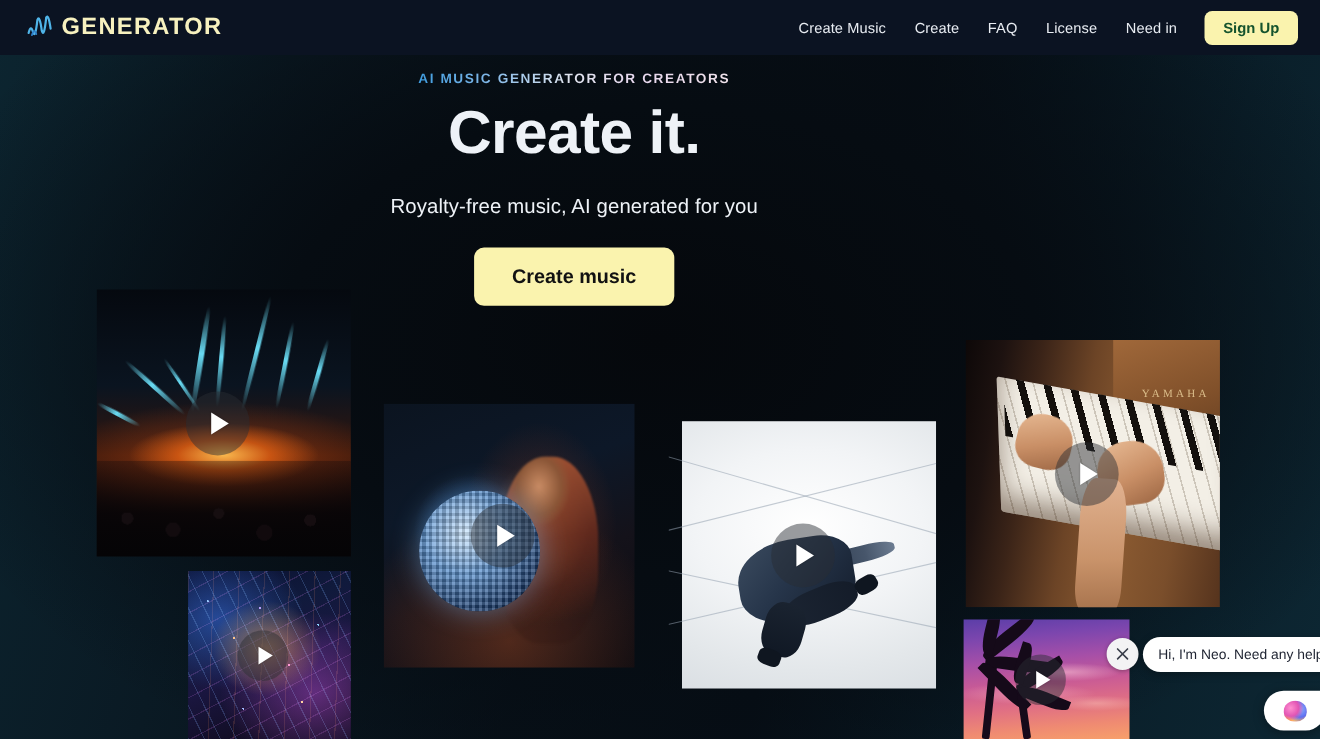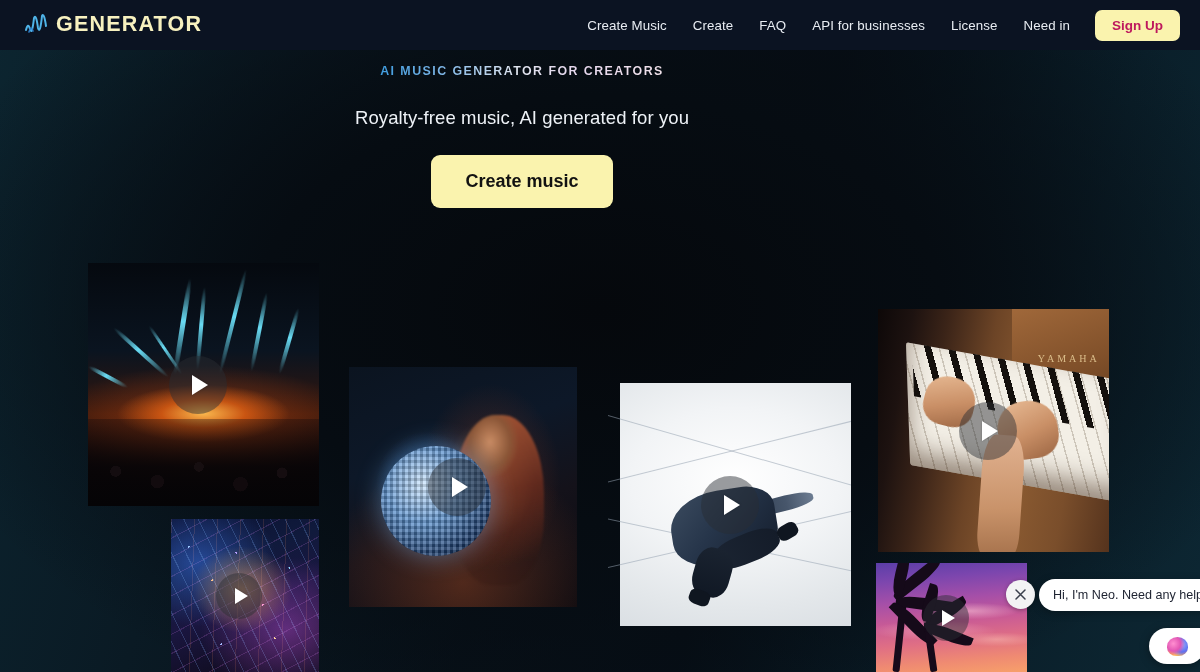--- a/index.html
+++ b/index.html
@@ -47,21 +47,21 @@
     color: #e8ecf2;
     font-size: 13.3px;
     padding: 6px 13px;
     white-space: nowrap;
     cursor: pointer;
     letter-spacing: .1px;
   }
   .signup-btn {
     margin-left: 12px;
     background: #faf3ae;
-    color: #be185d;
+    color: #14532d;
     font-size: 13.5px;
     font-weight: 700;
     padding: 8px 17px;
     border-radius: 7px;
     border: none;
     cursor: pointer;
     white-space: nowrap;
     font-family: "Liberation Sans", sans-serif;
   }
 
@@ -383,21 +383,20 @@
           <path d="M5 20 Q7 13 9 19" fill="none" stroke="#2f7fc9" stroke-width="1.6" stroke-linecap="round"></path>
         </svg>
       </span>
       <span class="logo-text">GENERATOR</span>
     </div>
 
     <div class="nav">
       <div class="nav-item">Create Music</div>
       <div class="nav-item">Create</div>
       <div class="nav-item">FAQ</div>
-      <div class="nav-item">API for businesses</div>
       <div class="nav-item">License</div>
       <div class="nav-item">Need in</div>
       <button class="signup-btn">Sign Up</button>
     </div>
   </div>
 
   <div class="card" style="left:76px; top:263px; width:243px; height:243px;">
     <div class="art art-concert">
       <div class="beam" style="left:40%; top:6%;  width:5px;  height:40%; transform:rotate(9deg);"></div>
       <div class="beam" style="left:48%; top:10%; width:4px;  height:34%; transform:rotate(5deg);"></div>
@@ -481,20 +480,21 @@
       <div class="frond" style="left:32%; top:48%; transform:rotate(-72deg); width:38px;"></div>
     </div>
     <div class="play" style="width:46px;height:46px;">
       <span class="tri" style="border-left-width:13px;border-top-width:8px;border-bottom-width:8px;"></span>
     </div>
   </div>
 
   <div class="hero">
     <div class="eyebrow">AI MUSIC GENERATOR FOR CREATORS</div>
     <h1 class="headline">
+      <span class="l2">Create it.</span>
     </h1>
     <div class="subhead">Royalty-free music, AI generated for you</div>
     <div class="cta-wrap">
       <button class="cta-btn">Create music</button>
     </div>
   </div>
 
   <div class="chat-close">
     <span>
       <svg width="13" height="13" viewBox="0 0 13 13">

